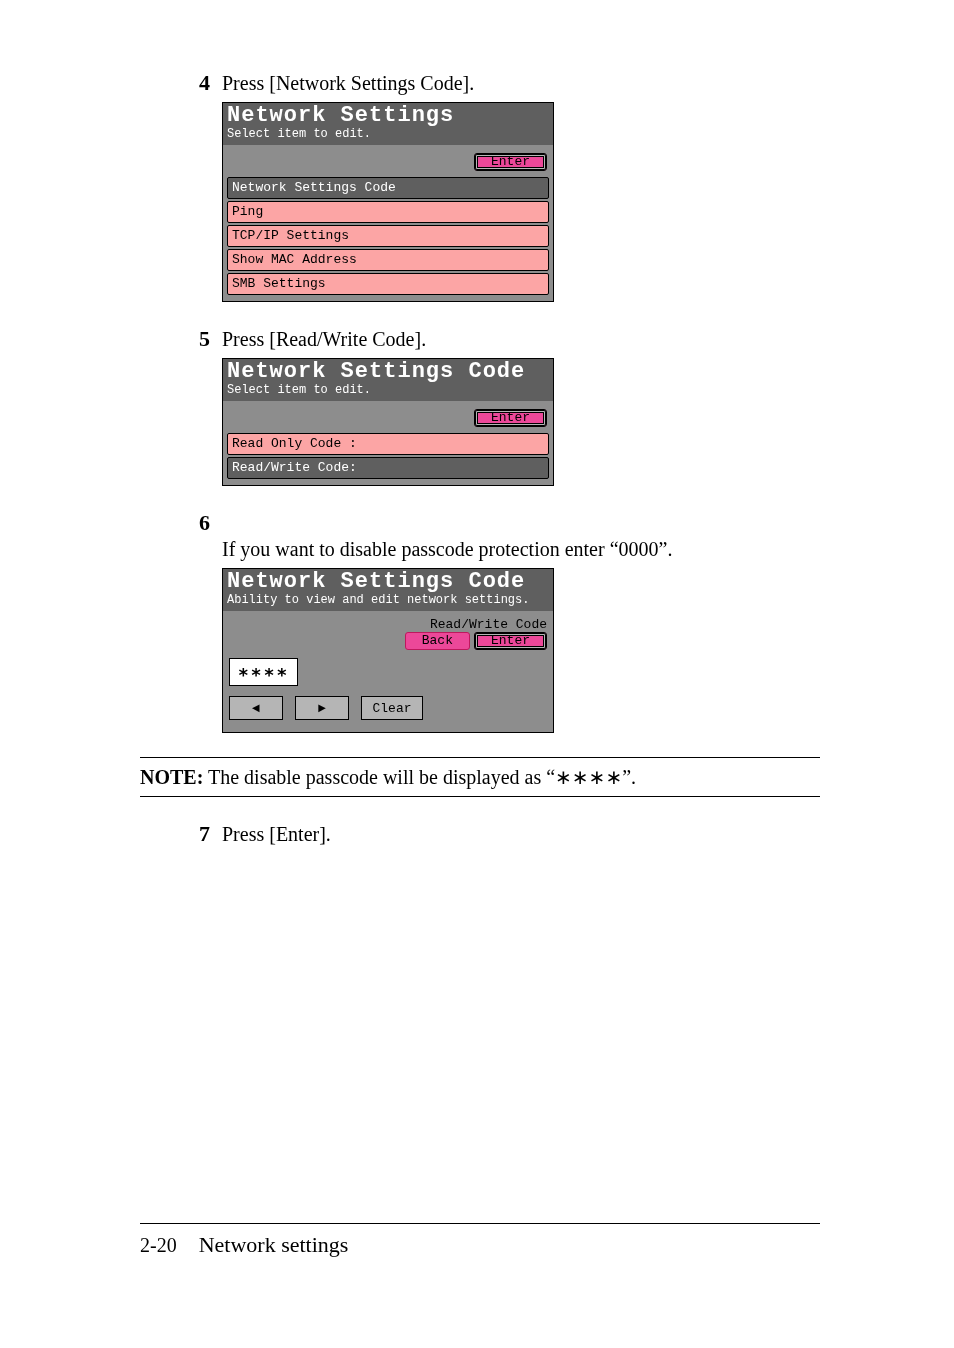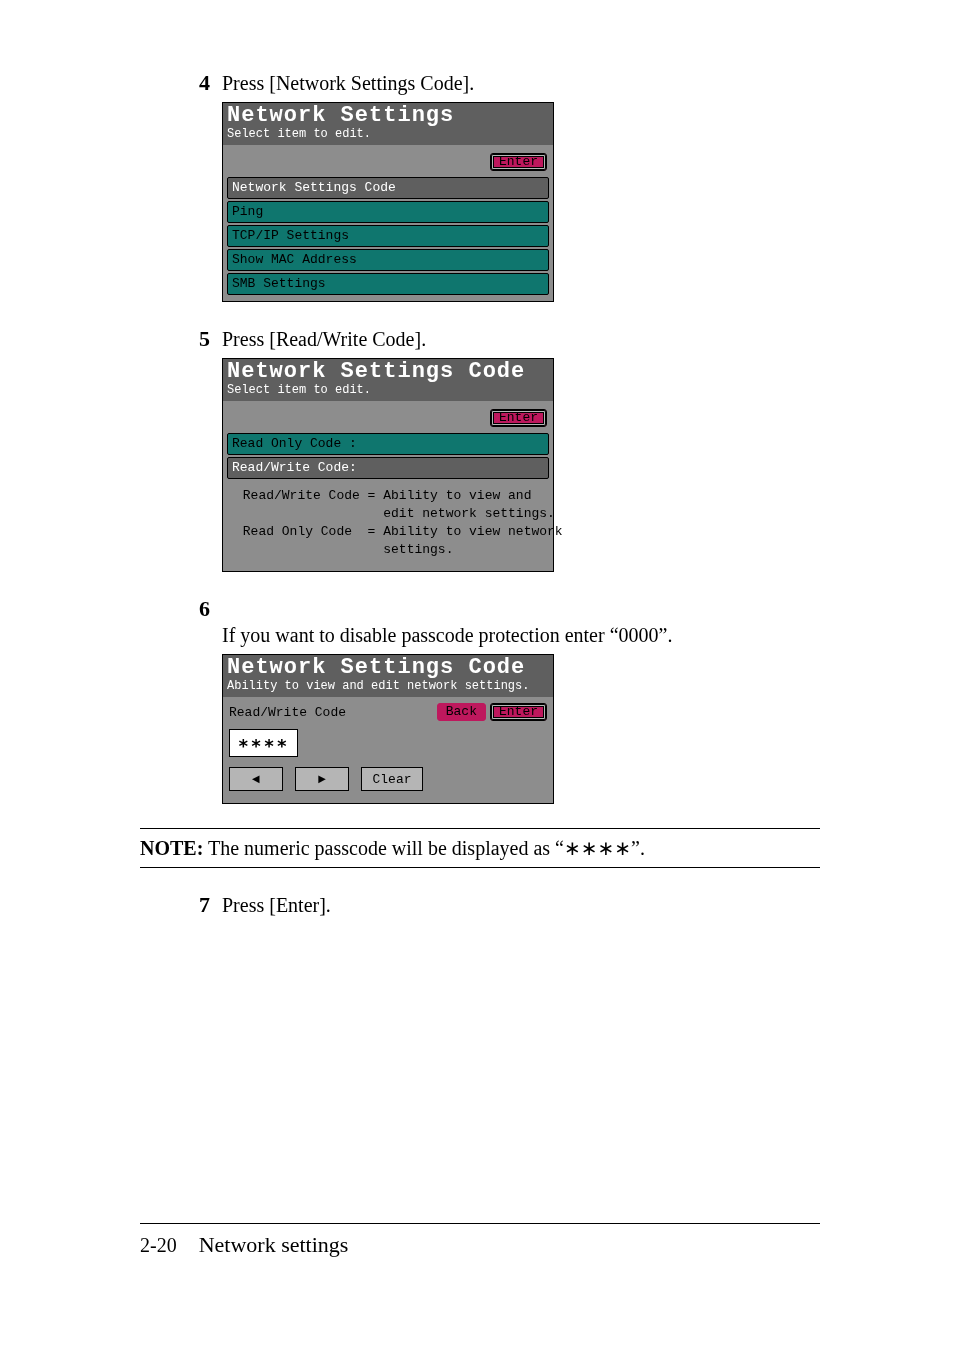--- a/index.html
+++ b/index.html
@@ -38,34 +38,34 @@
   }
   .lcd-head{
     background:#5f5f5f;color:#fff;
     padding:2px 4px 4px 4px;
   }
   .lcd-title{font-size:22px;font-weight:bold;letter-spacing:1px;line-height:22px;}
   .lcd-sub{font-size:12px;line-height:14px;}
   .lcd-body{padding:4px;}
   .lcd-row-enter{display:flex;justify-content:flex-end;padding:4px 2px 4px 2px;}
   .lcd-btn{
-    display:inline-block;background:#be185d;border:1px solid #000;
-    border-radius:3px;padding:0 8px;font-size:13px;line-height:16px;
+    display:inline-block;background:#ec4899;border:1px solid #000;
+    border-radius:3px;padding:0 16px;font-size:13px;line-height:16px;
     box-shadow:0 0 0 1px #000 inset,0 0 0 2px #b5b5b5 inset,0 0 0 3px #000 inset;
   }
   .lcd-btn.plain{box-shadow:none;border:1px solid #be185d;}
   .lcd-item{
-    background:#0f766e;border:1px solid #000;border-radius:2px;
+    background:#fca5a5;border:1px solid #000;border-radius:2px;
     padding:1px 4px;margin:2px 0;font-size:13px;line-height:18px;
   }
   .lcd-item.sel{background:#5f5f5f;color:#fff;border-color:#000;}
   .lcd-info{
     font-size:13px;line-height:18px;padding:6px 8px 8px 8px;white-space:pre;
   }
-  .lcd-label-row{display:flex;justify-content:space-between;align-items:center;padding:2px 2px;}
+  .lcd-label-row{display:flex;justify-content:space-between;align-items:flex-end;padding:2px 2px;flex-direction:column;}
   .lcd-label{font-size:13px;}
   .btn-row{display:flex;gap:4px;}
   .code-box{
     display:inline-block;background:#fff;border:1px solid #000;
     padding:2px 8px;font-size:18px;font-weight:bold;letter-spacing:2px;
     margin:6px 2px 10px 2px;
   }
   .arrow-row{display:flex;gap:12px;align-items:center;padding:0 2px 8px 2px;}
   .sq-btn{
     width:52px;height:22px;border:1px solid #000;background:#b5b5b5;
@@ -125,24 +125,20 @@
     <div class="lcd-head">
       <div class="lcd-title">Network Settings Code</div>
       <div class="lcd-sub">Select item to edit.</div>
     </div>
     <div class="lcd-body">
       <div class="lcd-row-enter">
         <span class="lcd-btn">Enter</span>
       </div>
       <div class="lcd-item">Read Only Code :</div>
       <div class="lcd-item sel">Read/Write Code:</div>
-      <div class="lcd-info"> Read/Write Code = Ability to view and
-                   edit network settings.
- Read Only Code  = Ability to view network
-                   settings.</div>
     </div>
   </div>
 
   <div class="step">
     <div class="step-num">6</div>
     <div class="step-txt">
       <br>
       <span>If you want to disable passcode protection enter “0000”.</span>
     </div>
   </div>
@@ -171,21 +167,21 @@
           <span>►</span>
         </div>
         <div class="sq-btn wide">Clear</div>
       </div>
     </div>
   </div>
 
   <div class="note-block">
     <hr class="rule">
     <div class="note-line">
-      <b>NOTE:</b><span> The numeric passcode will be displayed as “∗∗∗∗”.</span>
+      <b>NOTE:</b><span> The disable passcode will be displayed as “∗∗∗∗”.</span>
     </div>
     <hr class="rule">
   </div>
 
   <div class="step">
     <div class="step-num">7</div>
     <div class="step-txt">Press [Enter].</div>
   </div>
 
 </div>

